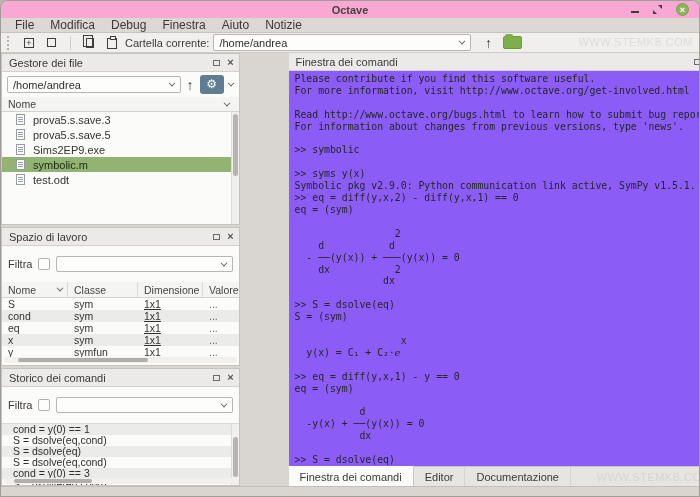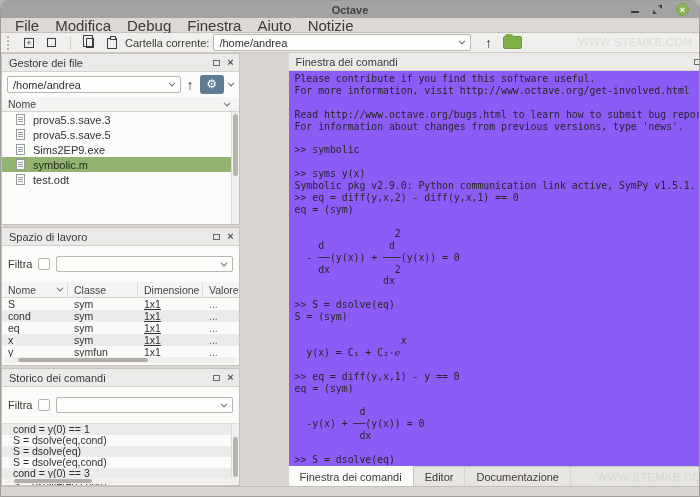--- a/index.html
+++ b/index.html
@@ -3,32 +3,32 @@
 <meta charset="utf-8">
 <style>
   html,body{margin:0;padding:0;background:#b9b5b1;}
   *{box-sizing:border-box;}
   .window{
     width:700px;height:497px;position:relative;overflow:hidden;
     font-family:"Liberation Sans",sans-serif;color:#3a3a3a;
     background:#d9d5d1;border:1px solid #a09c97;border-radius:8px 8px 0 0;
   }
   
-  .titlebar{height:17px;display:flex;align-items:center;position:relative;background:#a3a3a3;}
+  .titlebar{height:17px;display:flex;align-items:center;position:relative;background:#f9a8d4;}
   .title{position:absolute;left:0;right:0;text-align:center;font-size:11px;font-weight:bold;color:#45413d;}
   .win-controls{margin-left:auto;display:flex;align-items:center;gap:14px;padding-right:10px;z-index:2;}
   .min-icon{width:8px;height:2px;background:#3c3c3c;margin-top:4px;}
   .max-icon{width:9px;height:9px;position:relative;}
   .max-icon::before{content:"";position:absolute;top:0;right:0;border-top:4px solid #3c3c3c;border-left:4px solid transparent;}
   .max-icon::after{content:"";position:absolute;bottom:0;left:0;border-bottom:4px solid #3c3c3c;border-right:4px solid transparent;}
   .close-btn{width:13px;height:13px;border-radius:50%;background:var(--close-green,#8cb45e);color:#fff;
     font-size:9px;font-weight:bold;line-height:13px;text-align:center;border:1px solid #7aa04e;}
   
   .menubar{height:15px;display:flex;align-items:center;padding-left:6px;background:#dcd8d4;border-bottom:1px solid #c6c2be;}
-  .menu-item{font-size:15px;padding:0 8px;color:#3c3936;}
+  .menu-item{font-size:12px;padding:0 8px;color:#3c3936;}
   
   .toolbar{height:20px;background:#f0efed;border-bottom:1px solid #cfccc8;display:flex;align-items:center;padding:0 6px;position:relative;}
   .grip{width:3px;height:14px;border-left:2px dotted #b5b2ae;margin-right:8px;}
   .tb-btn{display:flex;align-items:center;justify-content:center;width:22px;height:18px;}
   .tb-box{width:10px;height:10px;border:1px solid #3e3e3e;font-size:9px;line-height:8px;text-align:center;color:#3e3e3e;}
   .dup-icon{width:9px;height:9px;border:1px solid #3e3e3e;position:relative;background:#f0efed;}
   .dup-icon::before{content:"";position:absolute;left:-4px;top:-4px;width:9px;height:9px;border:1px solid #3e3e3e;background:#f0efed;z-index:-1;}
   .copy-icon{width:8px;height:10px;border:1px solid #3e3e3e;position:relative;background:#f0efed;}
   .copy-icon::before{content:"";position:absolute;left:-4px;top:-4px;width:8px;height:10px;border:1px solid #3e3e3e;}
   .paste-icon{width:10px;height:11px;border:1px solid #3e3e3e;position:relative;margin-top:2px;}

